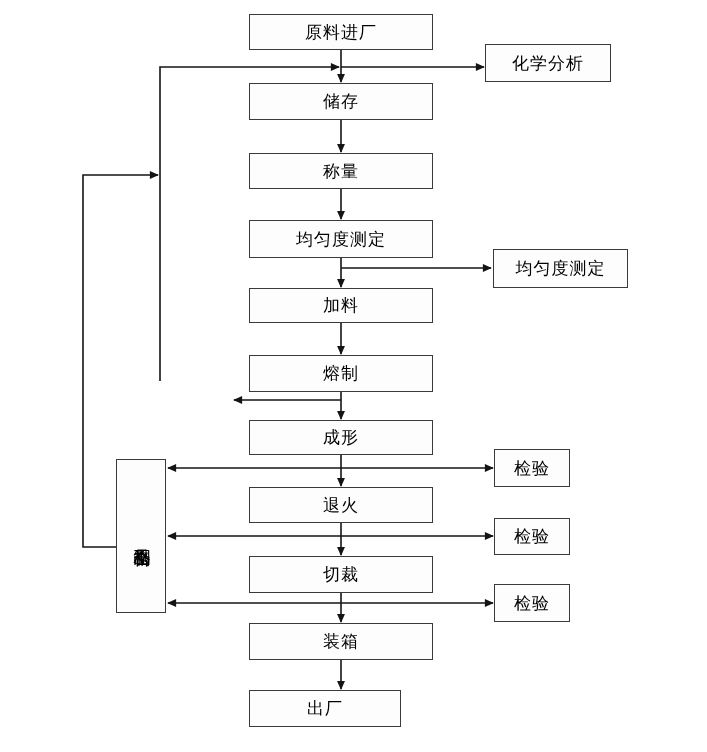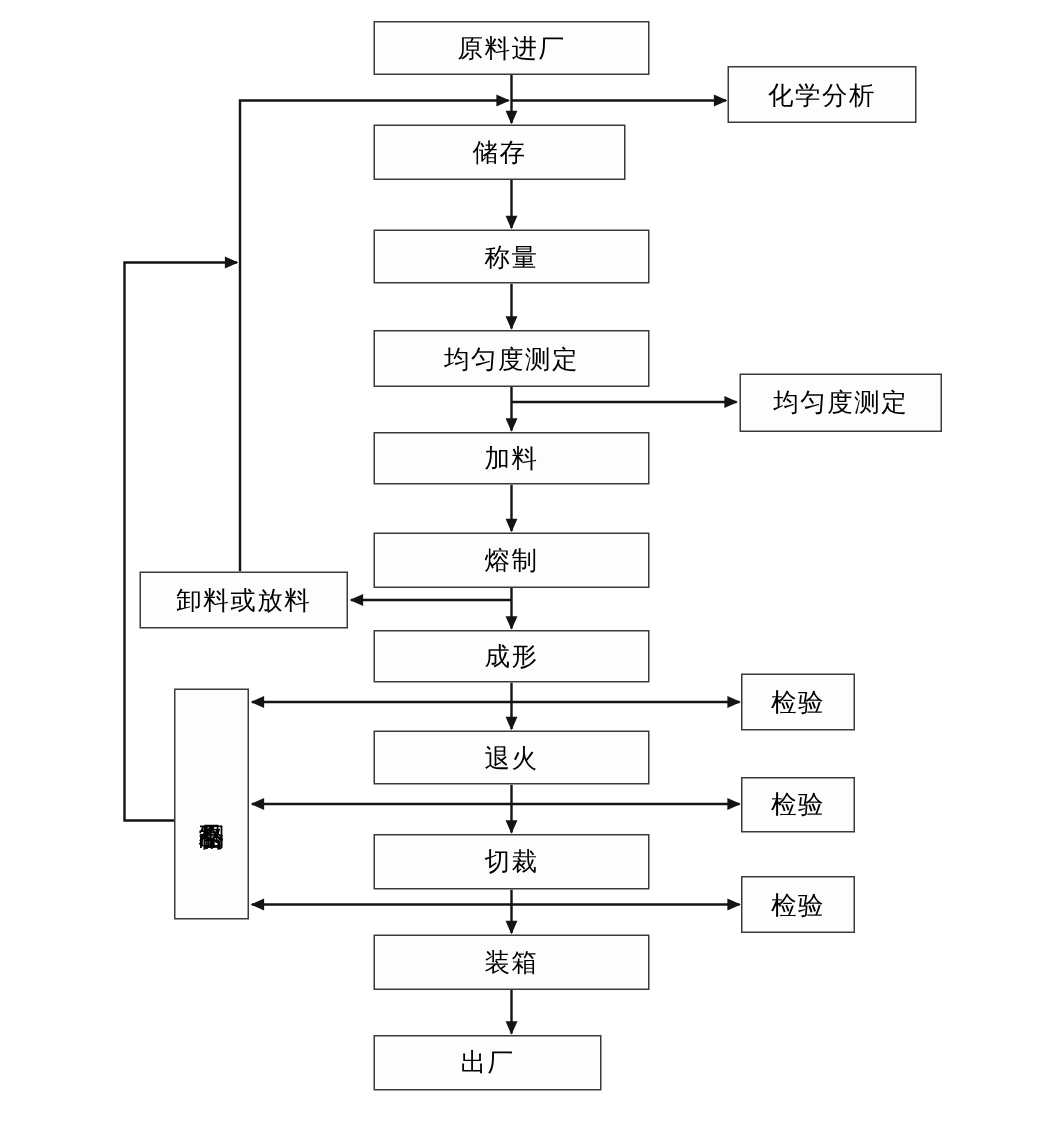--- a/index.html
+++ b/index.html
@@ -7,21 +7,21 @@
     --box-border: #3a3a3a;
     --line-color: #141414;
     --bg: #ffffff;
   }
   html, body { margin: 0; padding: 0; background: var(--bg); }
   .canvas {
     position: relative;
     width: 707px;
     height: 752px;
     background: var(--bg);
-    font-family: Liberation Sans, sans-serif;
+    font-family: Liberation Mono, monospace;
     overflow: hidden;
   }
   .connector-layer {
     position: absolute;
     left: 0; top: 0;
     width: 707px; height: 752px;
   }
   path.connector {
     stroke: var(--line-color);
     stroke-width: 1.6;
@@ -84,21 +84,21 @@
     <path class="connector" d="M341 603 H168" marker-end="url(#arrow)"></path>
     <path class="connector" d="M341 603 H493" marker-end="url(#arrow)"></path>
 
     <path class="connector" d="M160 381 L160 67 L339 67" marker-end="url(#arrow)"></path>
 
     <path class="connector" d="M116 547 L83 547 L83 175 L158 175" marker-end="url(#arrow)"></path>
   </svg>
 
   <div class="node" style="left:249px; top:14px; width:184px; height:36px">原料进厂</div>
 
-  <div class="node" style="left:249px; top:83px; width:168px; height:37px">储存</div>
+  <div class="node" style="left:249px; top:83px; width:184px; height:37px">储存</div>
 
   <div class="node" style="left:249px; top:153px; width:184px; height:36px">称量</div>
 
   <div class="node" style="left:249px; top:220px; width:184px; height:38px">均匀度测定</div>
 
   <div class="node" style="left:249px; top:355px; width:184px; height:37px">熔制</div>
 
   <div class="node" style="left:249px; top:288px; width:184px; height:35px">加料</div>
 
   <div class="node" style="left:249px; top:420px; width:184px; height:35px">成形</div>
@@ -114,17 +114,16 @@
   <div class="node" style="left:485px; top:44px; width:126px; height:38px">化学分析</div>
 
   <div class="node" style="left:493px; top:249px; width:135px; height:39px">均匀度测定</div>
 
   <div class="node" style="left:494px; top:449px; width:76px; height:38px">检验</div>
 
   <div class="node" style="left:494px; top:518px; width:76px; height:37px">检验</div>
 
   <div class="node" style="left:494px; top:584px; width:76px; height:38px">检验</div>
 
-  <div class="node" style="left:93px; top:381px; width:139px; height:38px">卸料或放料</div>
 
   <div class="node vertical" style="left:116px; top:459px; width:50px; height:154px">不合格制品</div>
 
 </div>
 
 </body></html>

